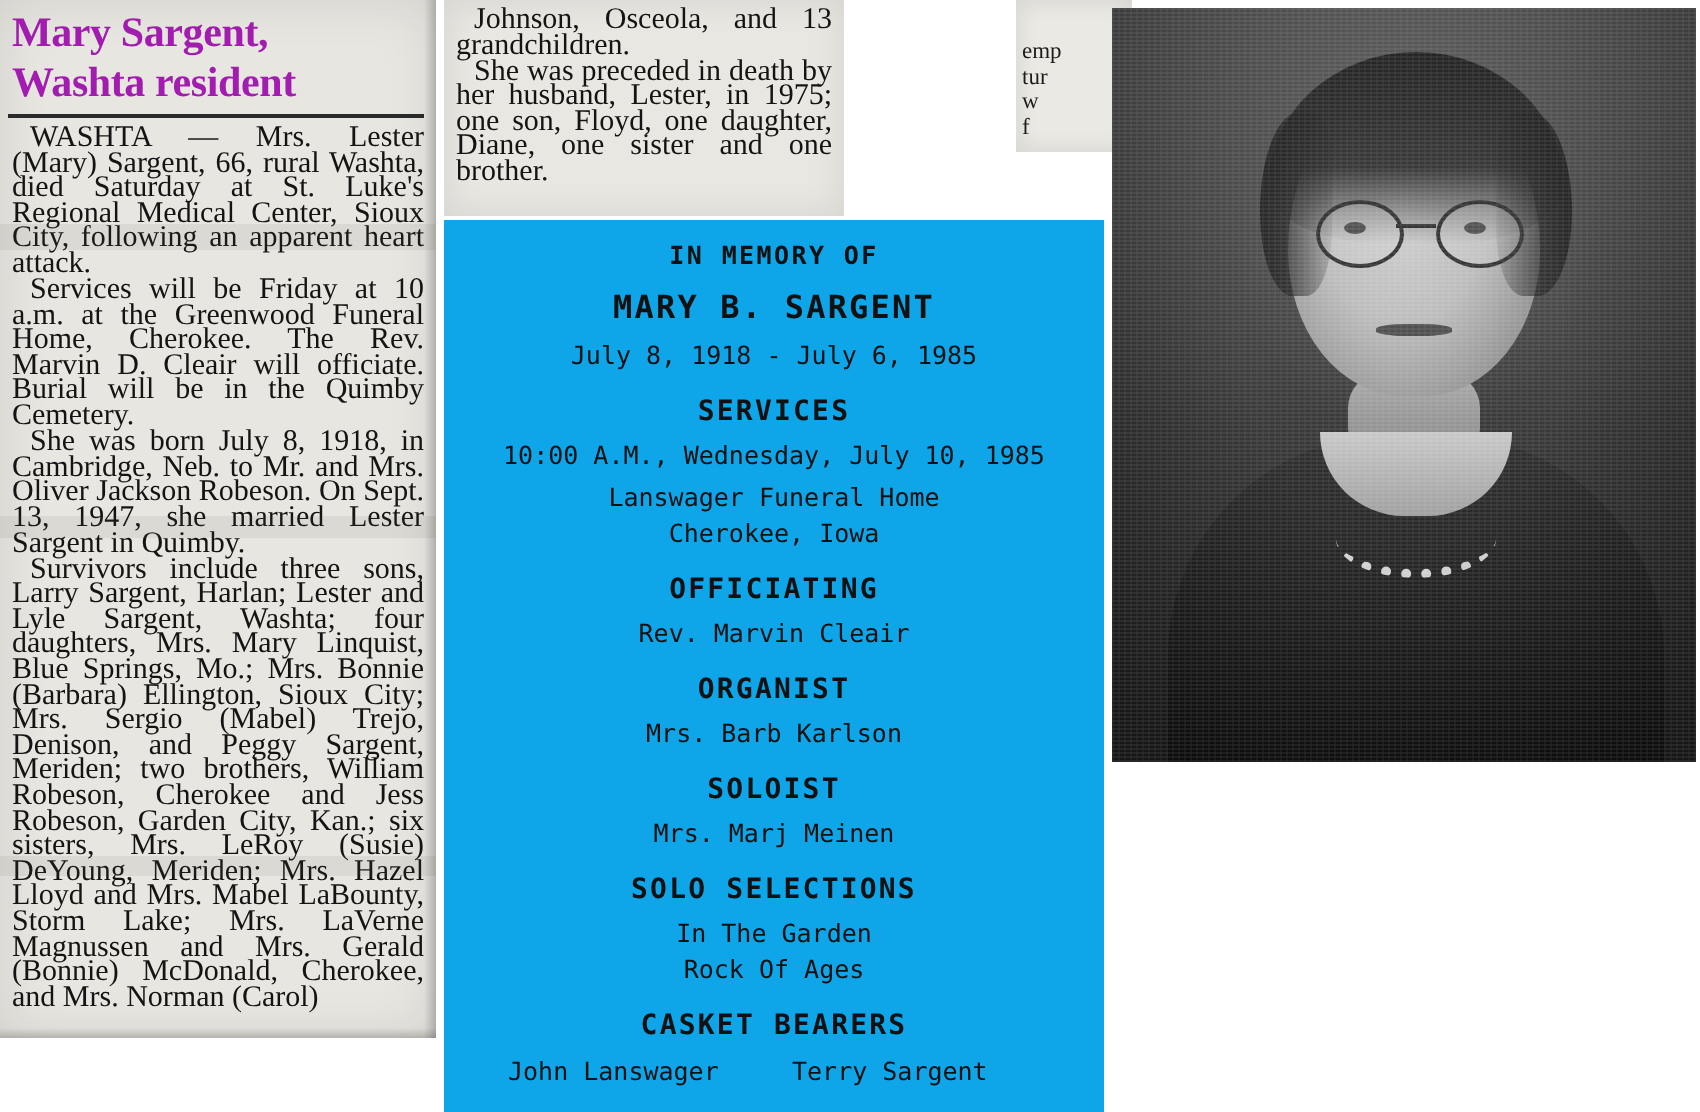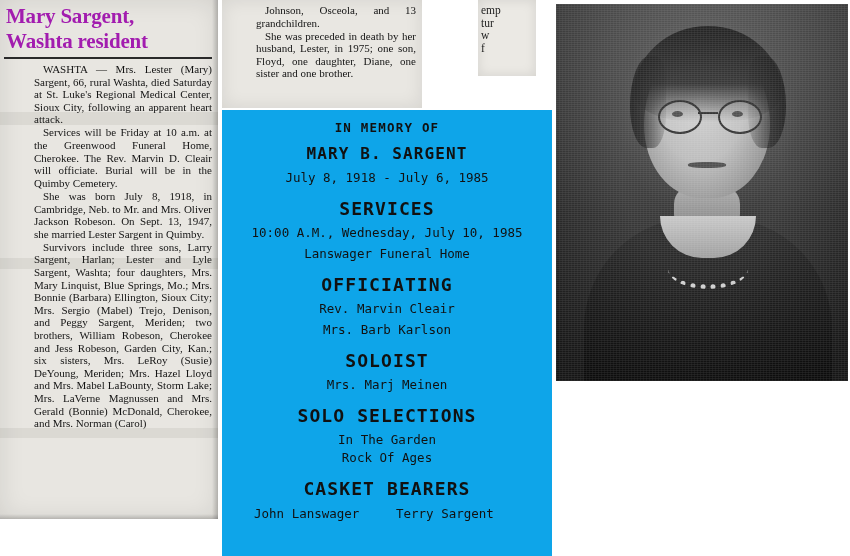--- a/index.html
+++ b/index.html
@@ -36,26 +36,25 @@
     padding: 4px 6px 0 6px;
     letter-spacing: -0.2px;
   }
   .clip-rule {
     height: 2px;
     background: #2a2a2a;
     margin: 3px 6px 4px 4px;
   }
   .clip-body {
     padding: 0 6px 0 6px;
-    font-size: 11px;
+    font-size: 15px;
     line-height: 12.6px;
     text-align: justify;
     color: #141414;
     font-family: "Liberation Serif", serif;
-    margin-left: 28px;
   }
   .clip-body p {
     margin: 0 0 0.5px 0;
     text-indent: 9px;
   }
   .clip-body p.first { text-indent: 9px; }
   
   .smudge {
     position: absolute;
     left: 0; right: 0;
@@ -89,31 +88,31 @@
     height: 108px;
     background: #e9e7e2;
     box-shadow: inset 0 0 18px rgba(0,0,0,0.09);
     overflow: hidden;
   }
   .clip-col2 .clip-body { padding-top: 4px; }
 
   
   .scrap {
     position: absolute;
-    left: 478px;
+    left: 508px;
     top: 0px;
     width: 58px;
     height: 76px;
     background: #ebe9e4;
     box-shadow: inset 0 0 12px rgba(0,0,0,0.10);
     overflow: hidden;
     font-size: 11.5px;
     line-height: 12.6px;
     color: #1c1c1c;
-    padding: 4px 3px 0 3px;
+    padding: 20px 3px 0 3px;
     box-sizing: border-box;
     font-family: "Liberation Serif", serif;
   }
 
   
   .program {
     position: absolute;
     left: 222px;
     top: 110px;
     width: 330px;
@@ -134,21 +133,21 @@
     font-size: 16px;
     letter-spacing: 1.1px;
     font-weight: bold;
     margin-top: 9px;
   }
   .pg-line {
     font-size: 12.5px;
     margin-top: 7px;
   }
   .pg-sec {
-    font-size: 18px;
+    font-size: 14px;
     letter-spacing: 1.1px;
     font-weight: bold;
     margin-top: 13px;
   }
   .pg-val {
     font-size: 12.5px;
     margin-top: 6px;
   }
   .pg-val.tight { margin-top: 3px; }
   .bearers {
@@ -330,24 +329,26 @@
 
 <div class="program">
   <div class="pg-head">IN MEMORY OF</div>
   <div class="pg-name">MARY B. SARGENT</div>
   <div class="pg-line">July 8, 1918 - July 6, 1985</div>
 
   <div class="pg-sec">SERVICES</div>
   <div class="pg-val">10:00 A.M., Wednesday, July 10, 1985</div>
 
   <div class="pg-val">Lanswager Funeral Home</div>
+  <div class="pg-val tight">Cherokee, Iowa</div>
 
   <div class="pg-sec">OFFICIATING</div>
   <div class="pg-val">Rev. Marvin Cleair</div>
 
+  <div class="pg-sec">ORGANIST</div>
   <div class="pg-val">Mrs. Barb Karlson</div>
 
   <div class="pg-sec">SOLOIST</div>
   <div class="pg-val">Mrs. Marj Meinen</div>
 
   <div class="pg-sec">SOLO SELECTIONS</div>
   <div class="pg-val">In The Garden</div>
   <div class="pg-val tight">Rock Of Ages</div>
 
   <div class="pg-sec">CASKET BEARERS</div>

